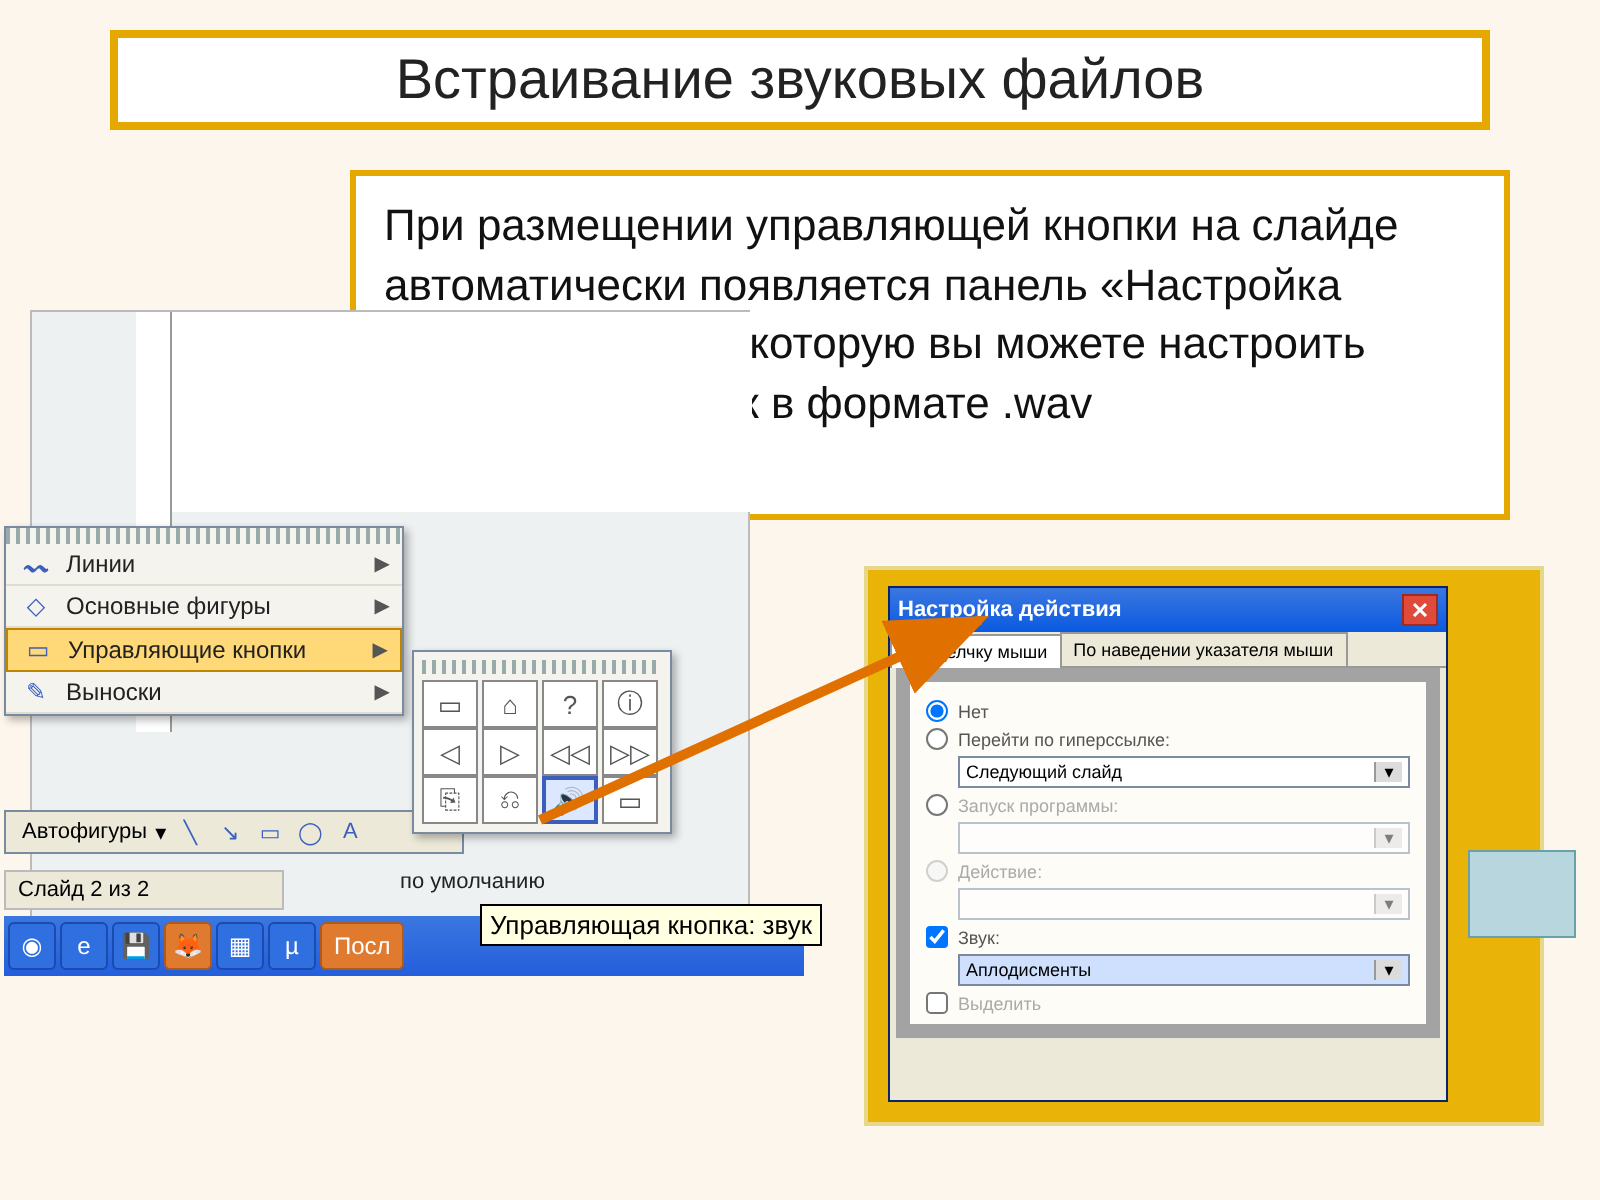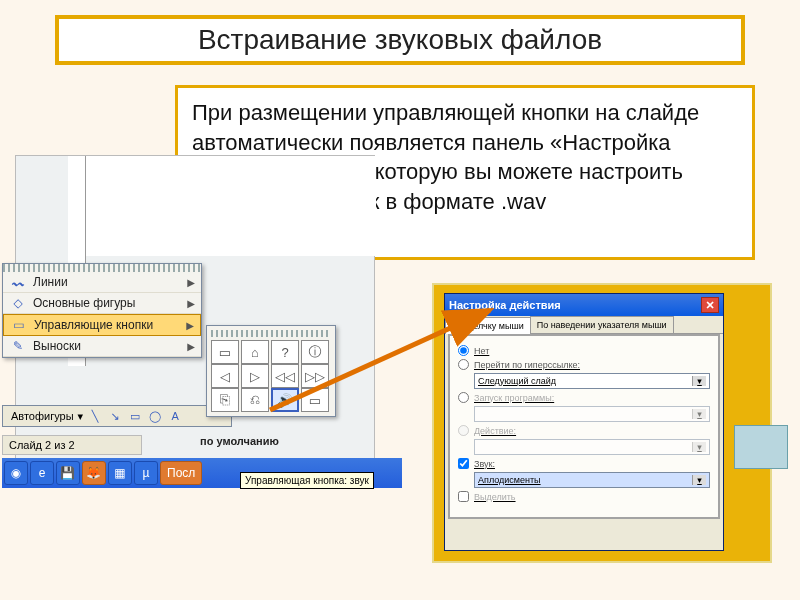--- a/index.html
+++ b/index.html
@@ -113,25 +113,25 @@
   .bg-cell {
     width: 28px; height: 24px; background: #fff;
     border: 1px solid #888; display: flex; align-items: center; justify-content: center;
     font-size: 13px; color: #555;
   }
   .bg-cell.hl { border: 2px solid #3a5fbf; background: #dce8ff; }
 
   .tooltip {
     position: absolute; left: 240px; top: 452px;
     background: #ffffe1; border: 1px solid #000;
-    font-size: 10px; padding: 2px 4px; z-index: 4; white-space: nowrap; margin-top: 20px;
+    font-size: 13px; padding: 2px 4px; z-index: 4; white-space: nowrap;
   }
   .default-label {
     position: absolute; left: 200px; top: 435px;
-    font-size: 11px; z-index: 2; color: #222; font-weight: bold;
+    font-size: 11px; z-index: 2; color: #222;
   }
 
   
   .right-frame {
     position: absolute; left: 432px; top: 283px;
     width: 340px; height: 280px;
     background: #eab308; border: 2px solid #e5d88a;
     z-index: 1;
   }
   .dialog {
@@ -150,21 +150,21 @@
     background: #e04a3b; border: 1px solid #a02a1b;
     color: #fff; display: flex; align-items: center; justify-content: center;
     font-size: 11px;
   }
   .dlg-tabs { display: flex; background: #ece9d8; border-bottom: 1px solid #999; }
   .dlg-tab {
     padding: 3px 6px; font-size: 9px; background: #ece9d8;
     border: 1px solid #999; border-bottom: none; margin-right: -1px;
   }
   .dlg-tab.active { background: #fff; position: relative; top: 1px; }
-  .dlg-body { padding: 6px 8px; background: #fdfcf7; height: 185px; border: 2px solid #a3a3a3; margin: 0 3px; text-decoration: underline;}
+  .dlg-body { padding: 6px 8px; background: #fdfcf7; height: 185px; border: 7px solid #a3a3a3; margin: 0 3px;}
   .radio-row, .chk-row {
     display: flex; align-items: center; gap: 5px;
     margin: 3px 0; font-size: 9px; color: #555;
   }
   .radio-row input, .chk-row input { width: 11px; height: 11px; }
   .radio-row.disabled, .chk-row.disabled { color: #aaa; }
   .combo {
     flex: 1; height: 16px; background: #fff; border: 1px solid #7a8aa0;
     font-size: 9px; padding: 1px 3px; display: flex; align-items: center;
     margin-left: 16px;

